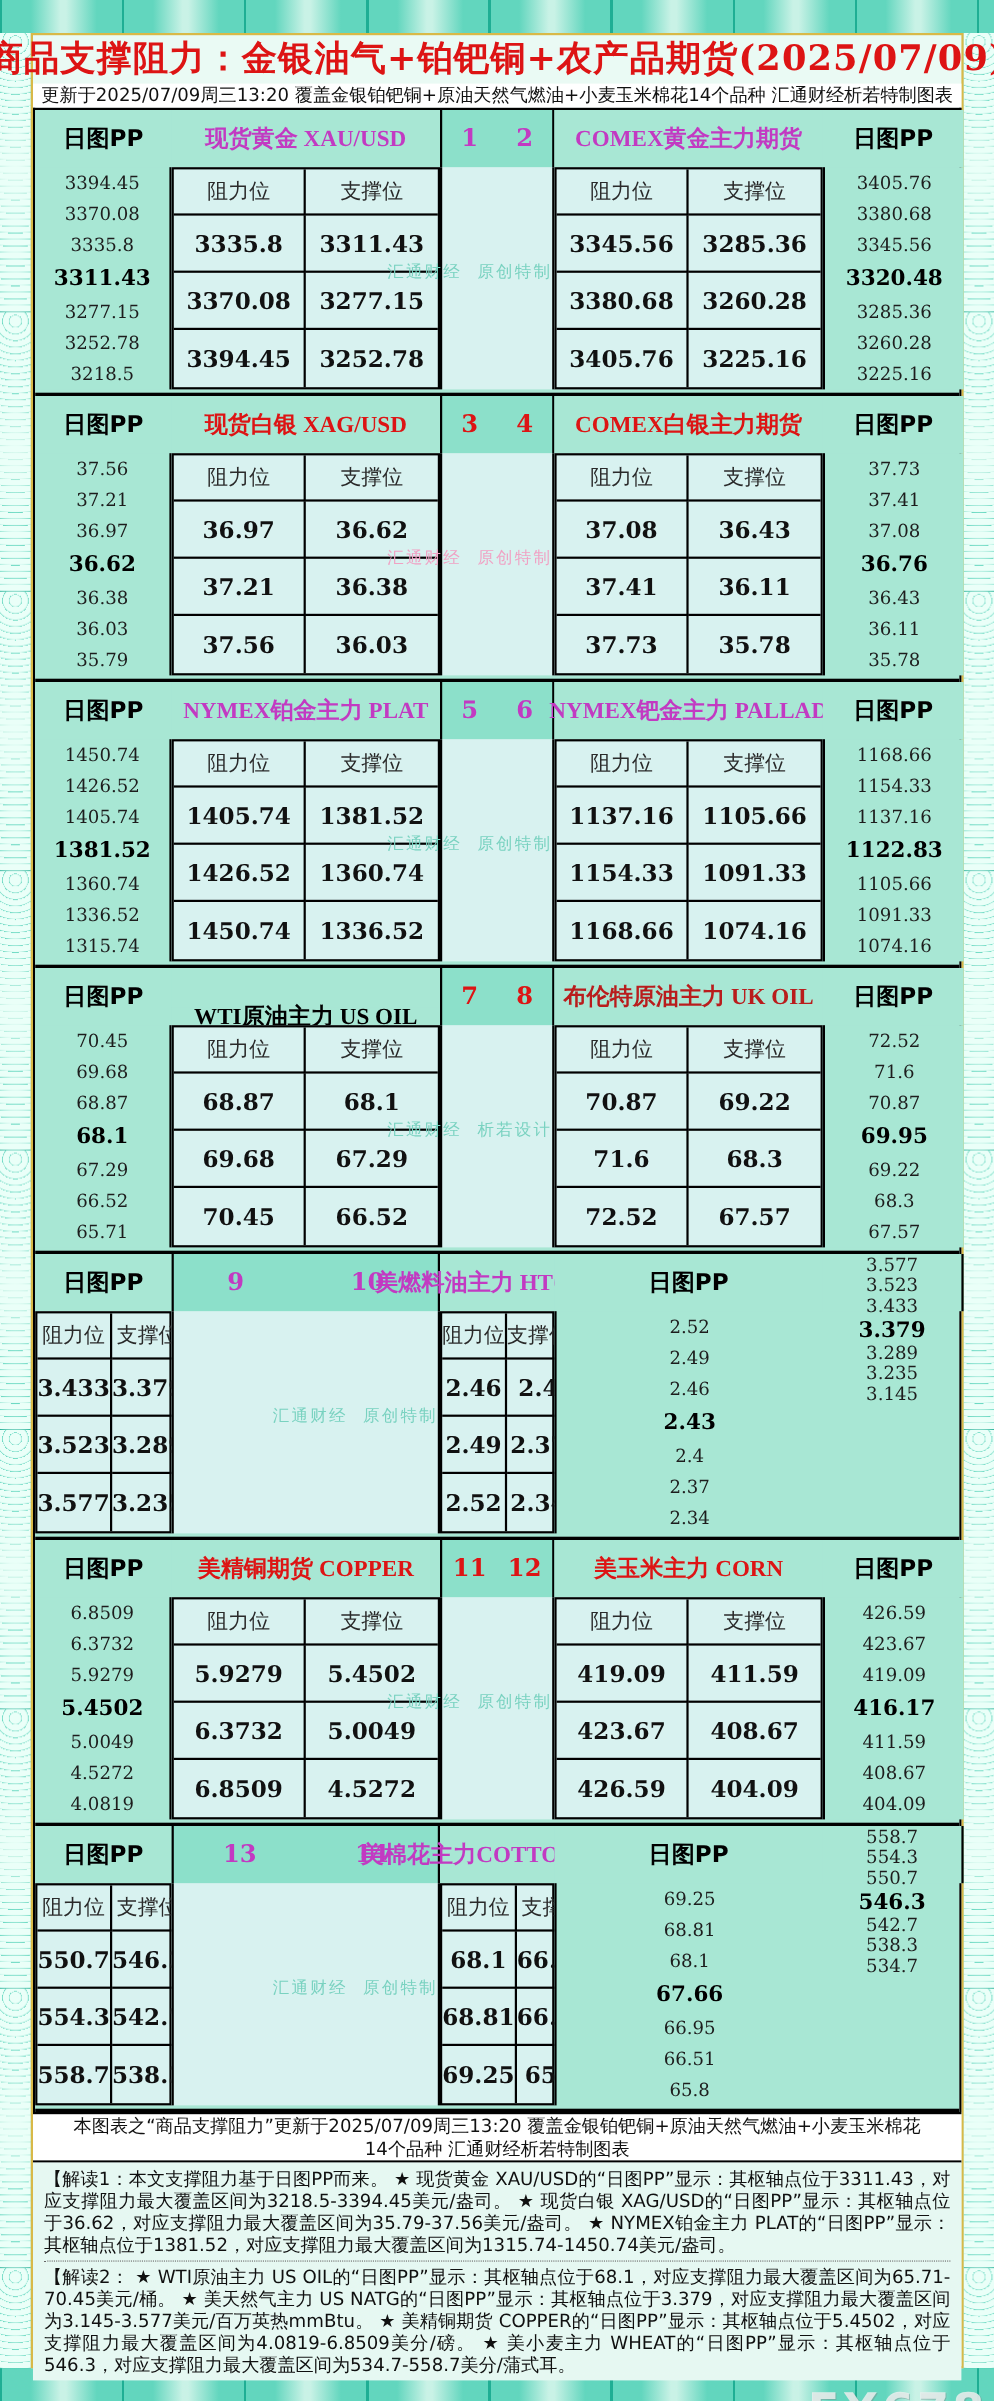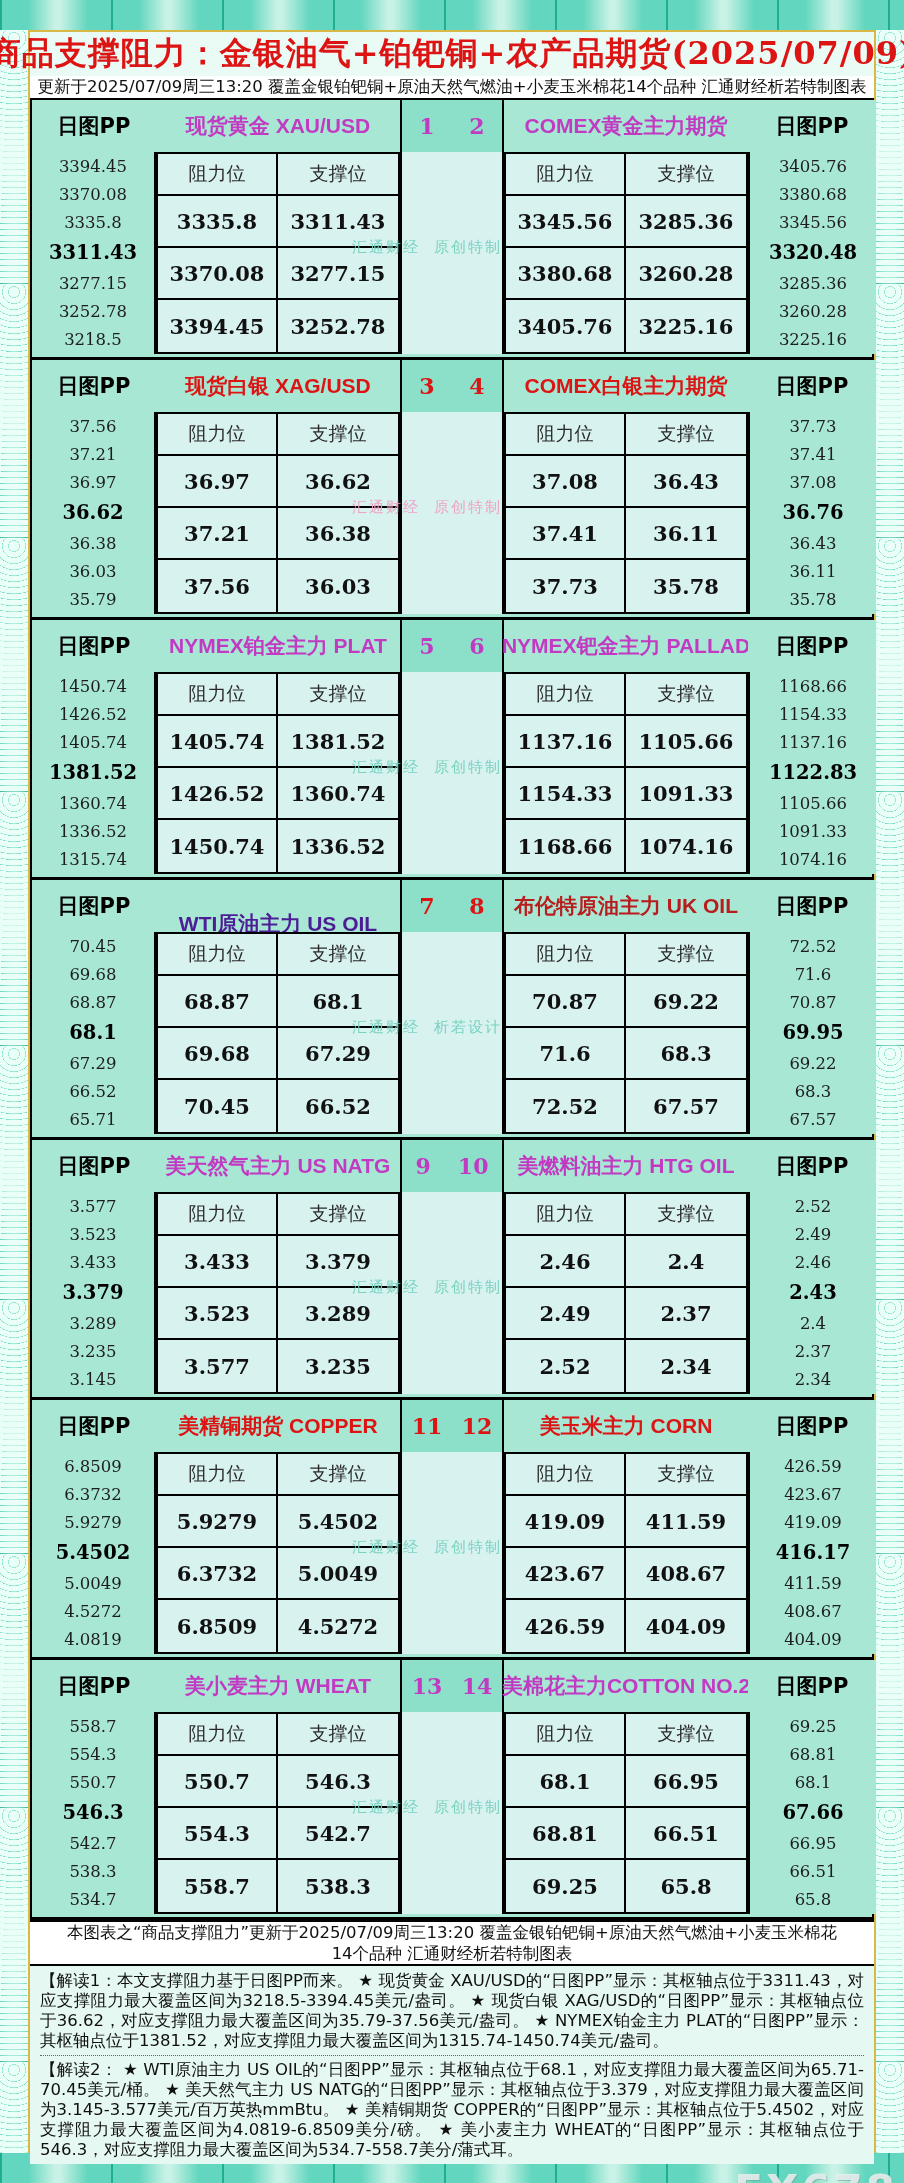--- a/index.html
+++ b/index.html
@@ -63,21 +63,21 @@
     background: #a8e7d4;
   }
   .tband {
     display: flex; align-items: center; justify-content: center;
     background: #a8e7d4;
     font-weight: bold; white-space: nowrap;
   }
   .pp-label { font-size: 21px; color: #000; }
   .panel-title {
     font-size: 21px;
-    font-family: Liberation Sans, sans-serif;
+    font-family: Liberation Serif, serif;
   }
   .tband.mid {
     background: #8ce0ca;
     border-left: 2px solid #000; border-right: 2px solid #000;
     justify-content: space-around;
     font-family: "DejaVu Serif", "Liberation Serif", serif;
     font-size: 22px;
   }
   .ppcol {
     display: flex; flex-direction: column; justify-content: space-around;
@@ -322,21 +322,21 @@
       <span class="pivot">1122.83</span>
       <span>1105.66</span>
       <span>1091.33</span>
       <span>1074.16</span>
     </div>
   </div>
 
   <div class="block">
 
     <div class="tband pp-label">日图PP</div>
-    <div class="tband panel-title" style="color: #4c1d95; margin-top: 36px;">WTI原油主力 US OIL</div>
+    <div class="tband panel-title" style="color: #000000; margin-top: 36px;">WTI原油主力 US OIL</div>
     <div class="tband mid">
       <span style="color: rgb(221, 20, 20);">7</span>
       <span style="color: rgb(221, 20, 20);">8</span>
     </div>
     <div class="tband panel-title" style="color: #b91c1c;">布伦特原油主力 UK OIL</div>
     <div class="tband pp-label">日图PP</div>
 
     <div class="ppcol left-col">
       <span>70.45</span>
       <span>69.68</span>
@@ -381,21 +381,20 @@
       <span class="pivot">69.95</span>
       <span>69.22</span>
       <span>68.3</span>
       <span>67.57</span>
     </div>
   </div>
 
   <div class="block">
 
     <div class="tband pp-label">日图PP</div>
-    <div class="tband panel-title" style="color: rgb(194, 58, 194);">美天然气主力 US NATG</div>
     <div class="tband mid">
       <span style="color: rgb(194, 58, 194);">9</span>
       <span style="color: rgb(194, 58, 194);">10</span>
     </div>
     <div class="tband panel-title" style="color: rgb(194, 58, 194);">美燃料油主力 HTG OIL</div>
     <div class="tband pp-label">日图PP</div>
 
     <div class="ppcol left-col">
       <span>3.577</span>
       <span>3.523</span>
@@ -499,21 +498,20 @@
       <span class="pivot">416.17</span>
       <span>411.59</span>
       <span>408.67</span>
       <span>404.09</span>
     </div>
   </div>
 
   <div class="block">
 
     <div class="tband pp-label">日图PP</div>
-    <div class="tband panel-title" style="color: rgb(194, 58, 194);">美小麦主力 WHEAT</div>
     <div class="tband mid">
       <span style="color: rgb(194, 58, 194);">13</span>
       <span style="color: rgb(194, 58, 194);">14</span>
     </div>
     <div class="tband panel-title" style="color: rgb(194, 58, 194);">美棉花主力COTTON NO.2</div>
     <div class="tband pp-label">日图PP</div>
 
     <div class="ppcol left-col">
       <span>558.7</span>
       <span>554.3</span>

